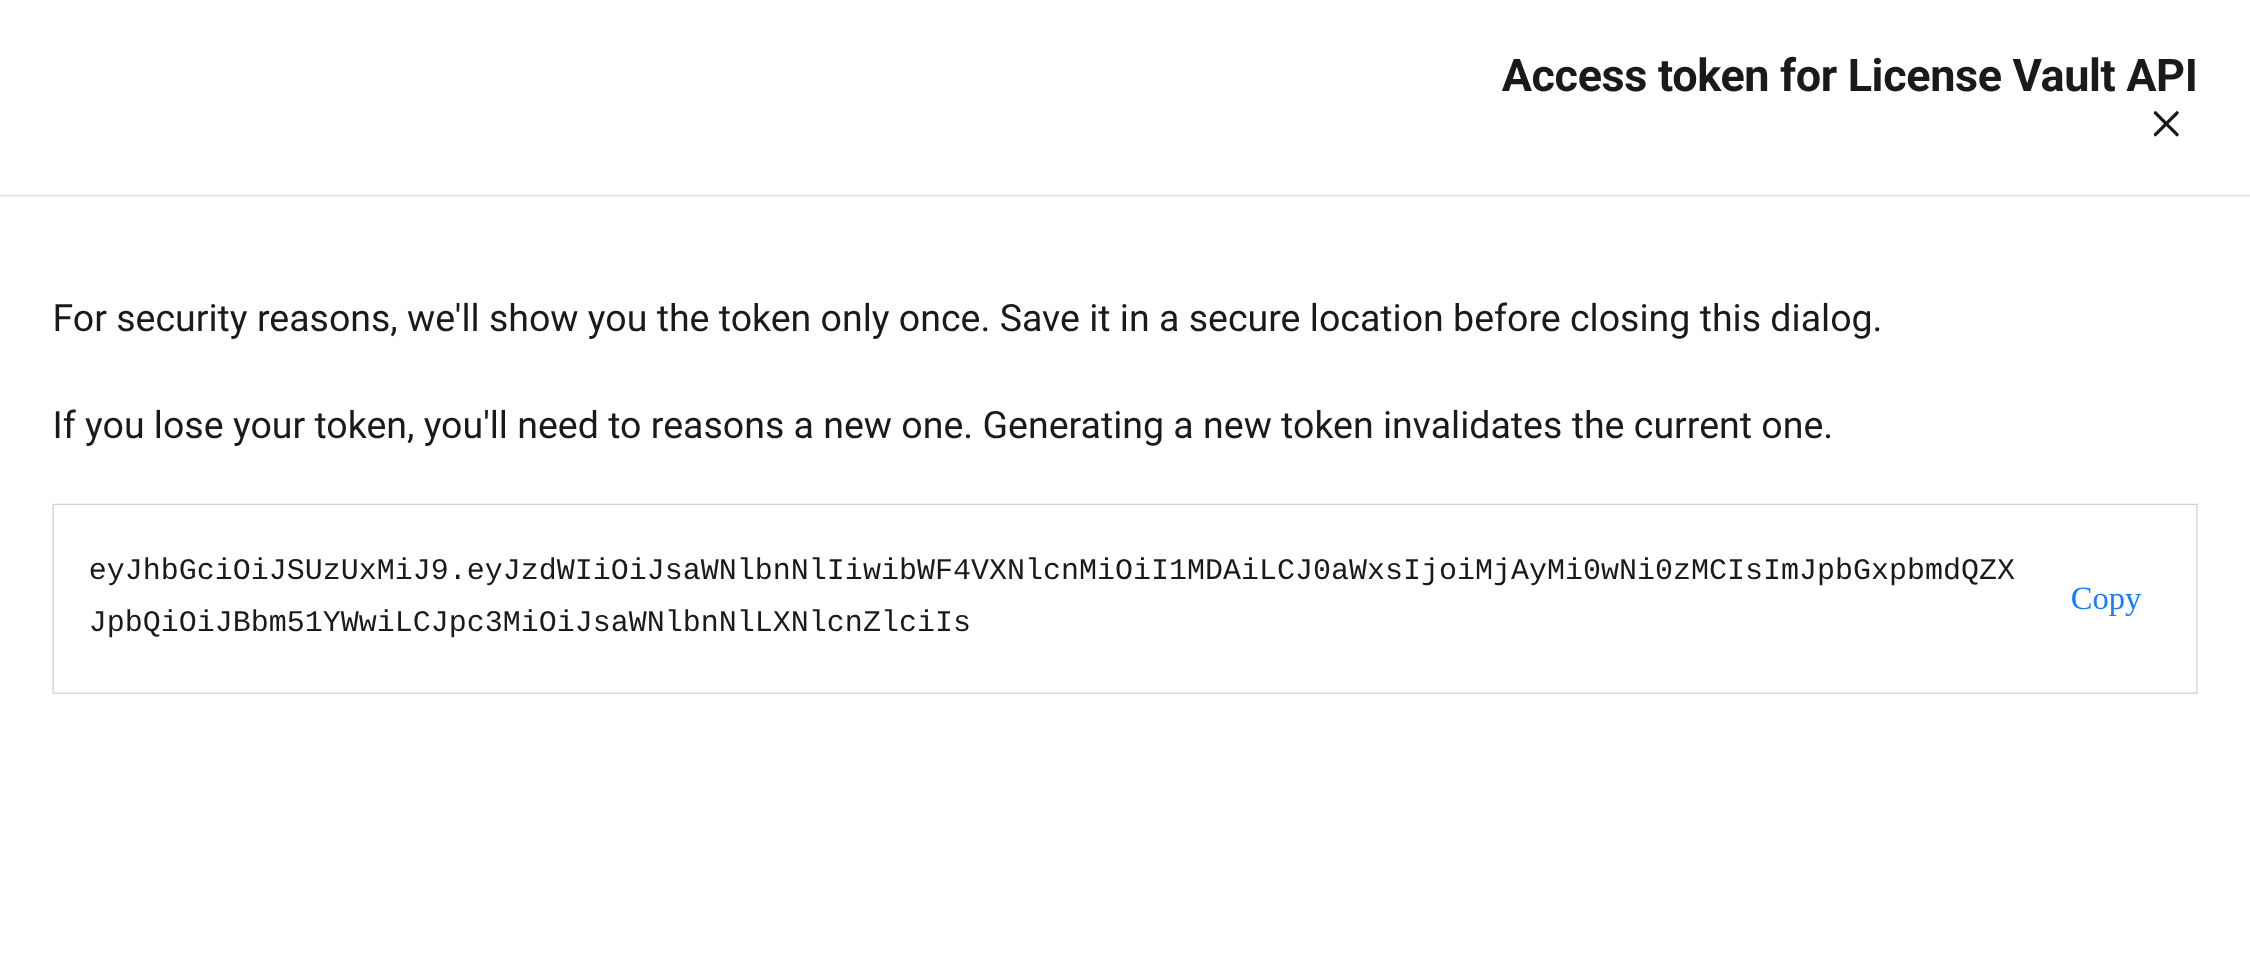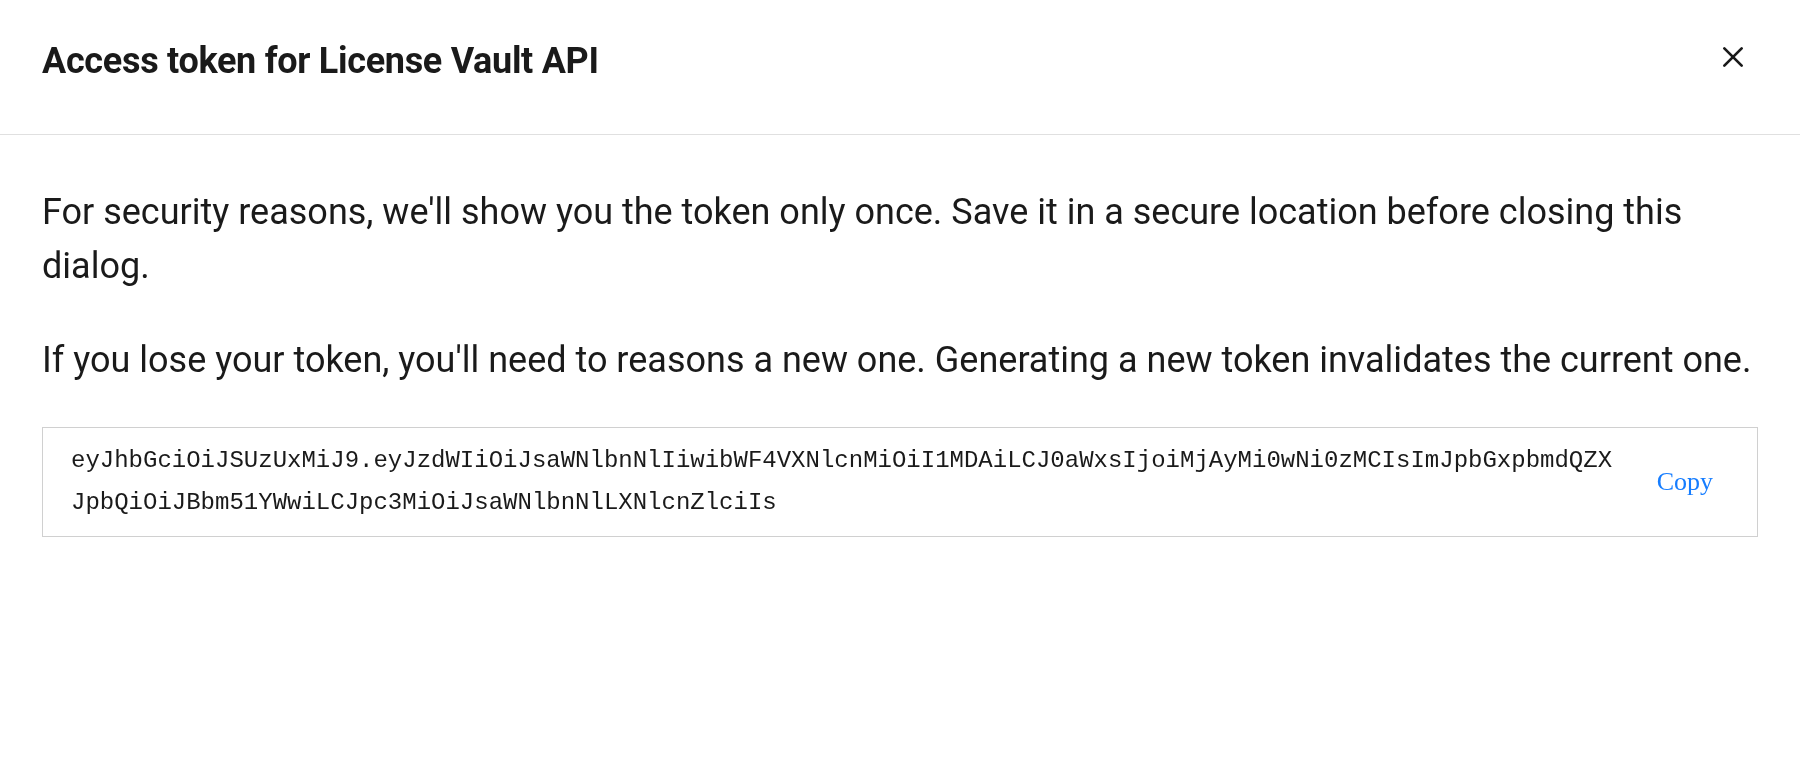--- a/index.html
+++ b/index.html
@@ -15,23 +15,24 @@
     }
     
     .dialog {
       width: 100%;
       background: #ffffff;
     }
     
     .dialog-header {
       display: flex;
       justify-content: space-between;
-      align-items: flex-start;
-      padding: 40px 42px 52px 42px;
+      align-items: flex-end;
+      padding: 40px 42px 40px 42px;
       border-bottom: 1px solid #e0e0e0;
+      flex-direction: column;
     }
     
     .dialog-title {
       font-size: 36px;
       font-weight: 700;
       color: #1a1a1a;
       letter-spacing: -0.3px;
     }
     
     .close-button {
@@ -51,32 +52,33 @@
       height: 26px;
       stroke: #1a1a1a;
       stroke-width: 2.5;
     }
     
     .dialog-body {
       padding: 50px 42px 42px 42px;
     }
     
     .info-text {
-      font-size: 36px;
+      font-size: 30px;
       line-height: 1.5;
       color: #1a1a1a;
       margin-bottom: 40px;
       font-weight: 400;
+      margin-top: 26px;
     }
     
     .token-container {
       display: flex;
       align-items: center;
       border: 1px solid #d0d0d0;
-      padding: 12px 28px;
+      padding: 33px 28px;
       margin-top: 20px;
     }
     
     .token-value {
       flex: 1;
       font-family: "SF Mono", Menlo, Monaco, Consolas, "Courier New", monospace;
       font-size: 24px;
       line-height: 1.75;
       color: #1a1a1a;
       word-break: break-all;

